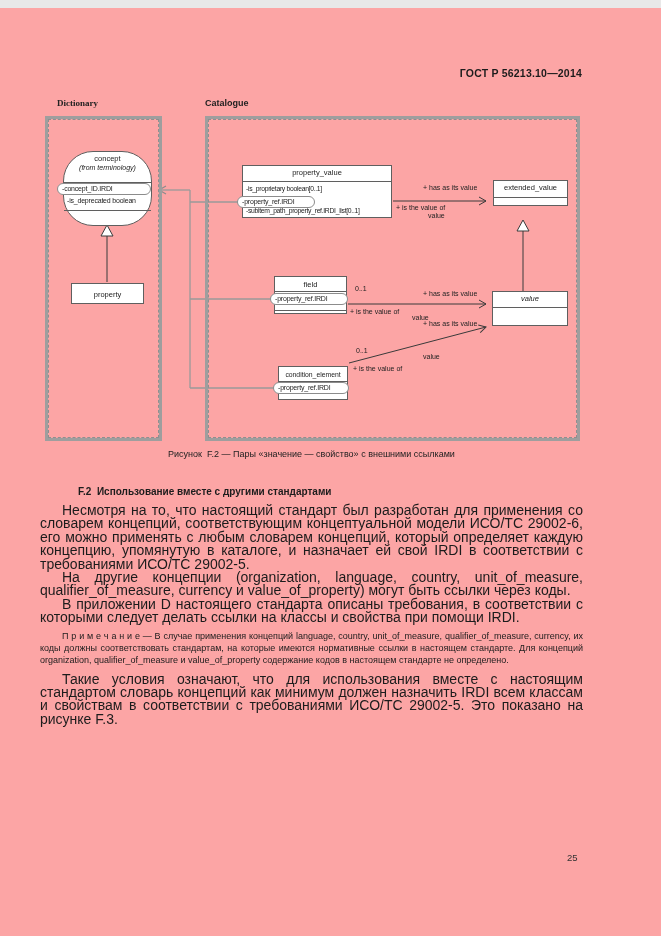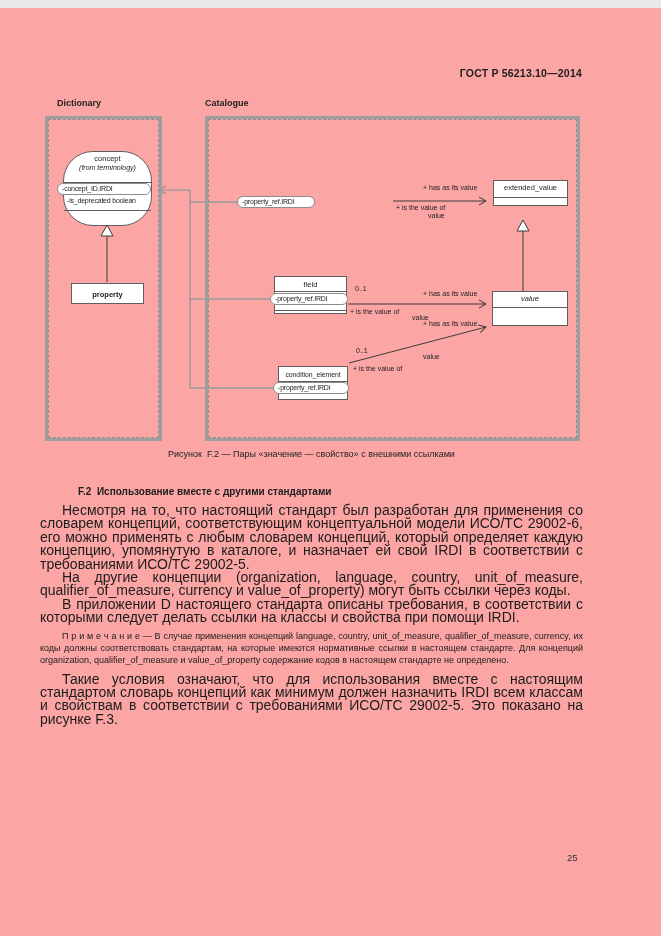--- a/index.html
+++ b/index.html
@@ -78,42 +78,50 @@
       </g>
 
       <g stroke="#3a3a3a" stroke-width="1">
         <line x1="107" y1="140" x2="107" y2="186"></line>
         <polygon points="107,129 101,140 113,140" fill="#fff"></polygon>
         <line x1="523" y1="135" x2="523" y2="195"></line>
         <polygon points="523,124 517,135 529,135" fill="#fff"></polygon>
       </g>
     </svg>
 
-    <div class="pkg-label" style="left:57px; top:2px;">Dictionary</div>
+    <div class="pkg-label" style="left:57px; top:2px;font-family:Liberation Serif, serif;">Dictionary</div>
     <div class="pkg" style="left:45px; top:20px; width:111px; height:319px;"></div>
 
     <div class="pkg-label" style="left:205px; top:2px;">Catalogue</div>
     <div class="pkg" style="left:205px; top:20px; width:369px; height:319px;"></div>
 
     <div class="uml-class" style="left:63px; top:55px; width:89px; height:75px;border-radius:30px;">
       <div class="sep-b" style="height:30px;">
         <div class="uml-title">concept</div>
         <div class="uml-stereo">(from terminology)</div>
       </div>
       <div class="uml-attrs" style="height:26px;">
         <div class="row"></div>
         <div class="row">-is_deprecated boolean</div>
       </div>
       <div class="uml-empty sep-t"></div>
     </div>
 
-    <div class="uml-class" style="left:71px; top:187px; width:73px; height:21px;font-weight:bold;">
+    <div class="uml-class" style="left:71px; top:187px; width:73px; height:21px;">
       <div class="uml-title" style="line-height:17px;">property</div>
     </div>
 
+    <div class="uml-class" style="left:242px; top:69px; width:150px; height:53px;">
+      <div class="uml-title sep-b" style="height:13px;">property_value</div>
+      <div class="uml-attrs tight">
+        <div class="row">-is_proprietary boolean[0..1]</div>
+        <div class="row"></div>
+        <div class="row">-subitem_path_property_ref.IRDI_list[0..1]</div>
+      </div>
+    </div>
 
     <div class="uml-class" style="left:493px; top:84px; width:75px; height:26px;">
       <div class="uml-title sep-b" style="height:14px;">extended_value</div>
       <div class="uml-empty"></div>
     </div>
 
     <div class="uml-class" style="left:274px; top:180px; width:73px; height:38px;">
       <div class="uml-title sep-b" style="height:12px; line-height:11px;">field</div>
       <div style="height:18px;"></div>
       <div class="uml-empty sep-t"></div>

